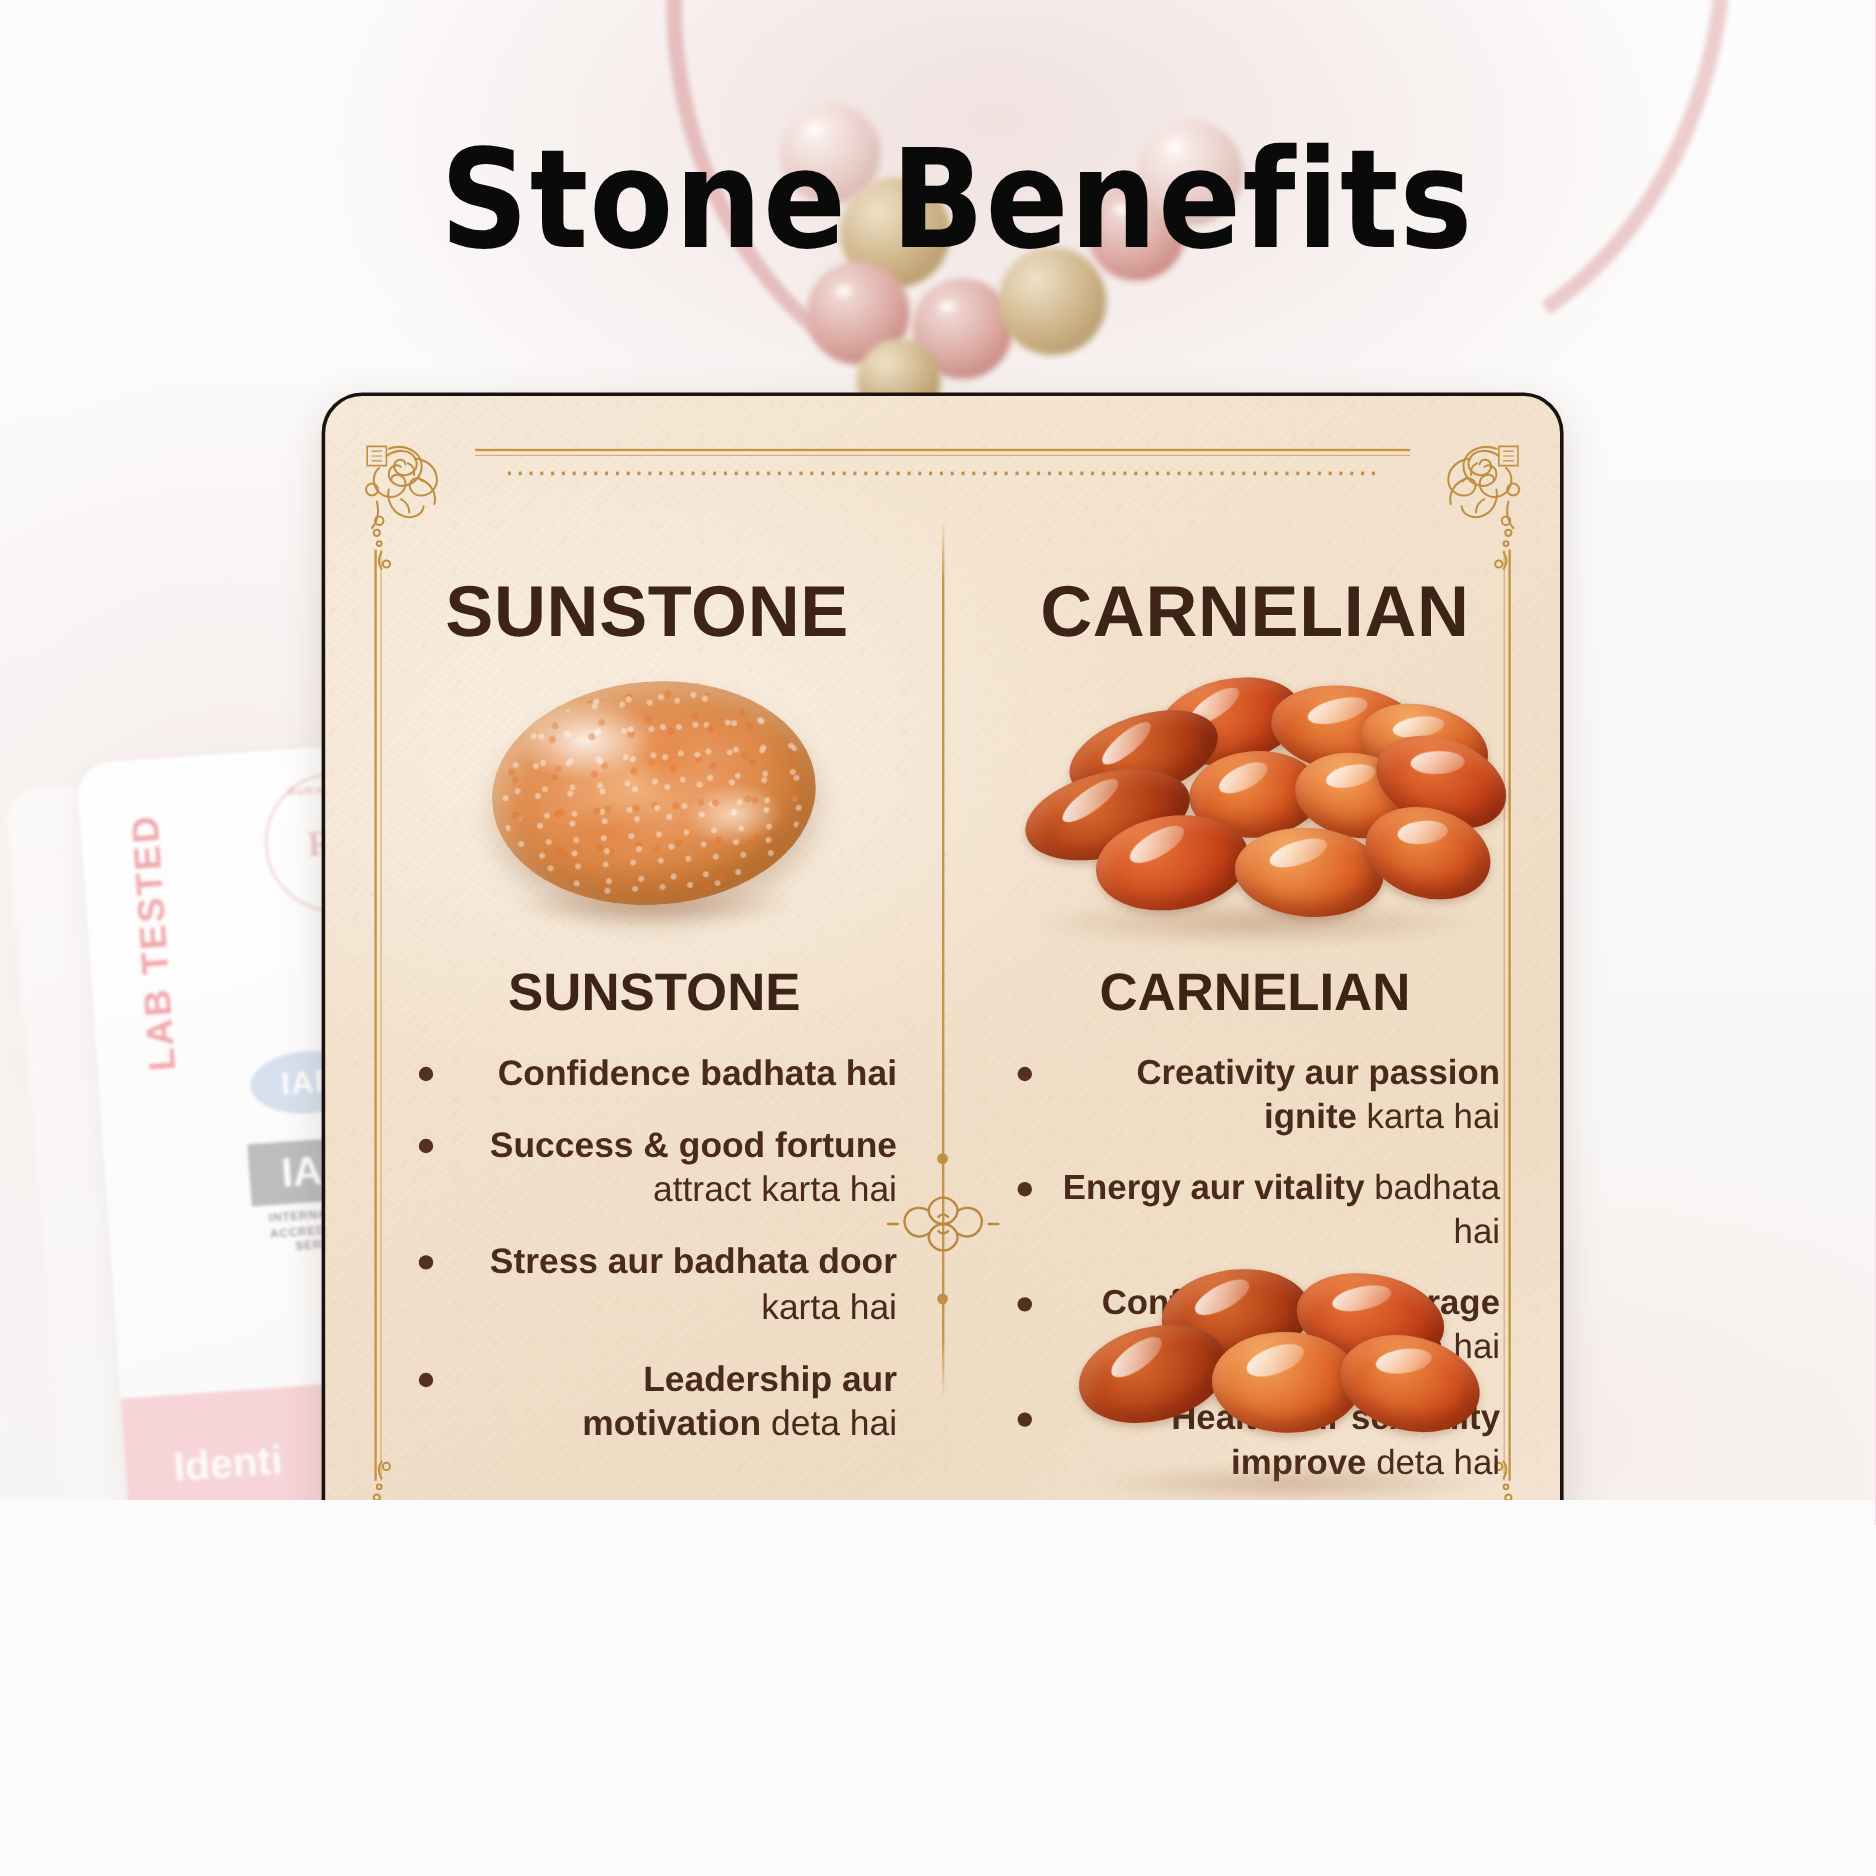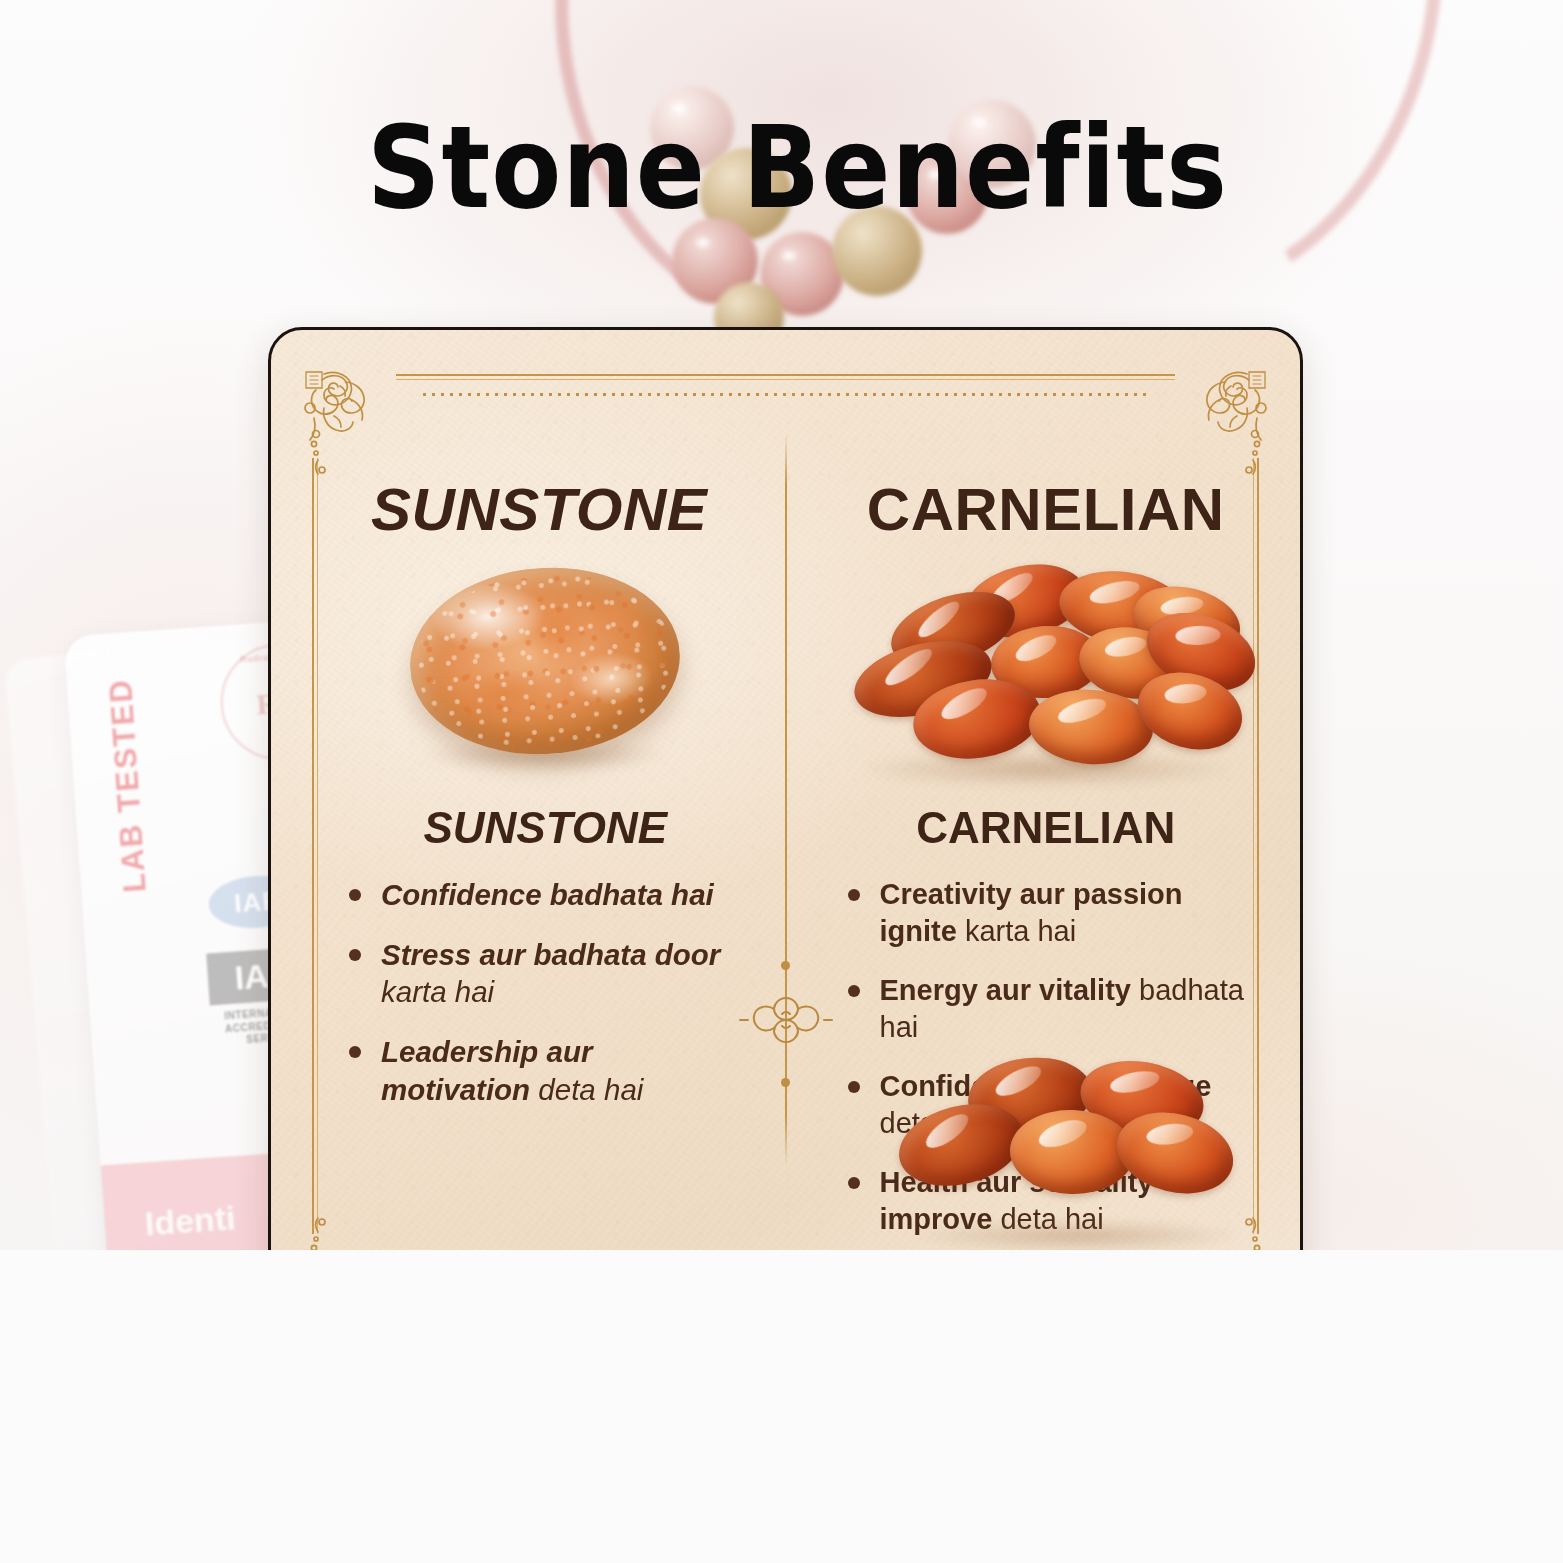--- a/index.html
+++ b/index.html
@@ -121,35 +121,35 @@
   .divider{position:absolute;left:50%;top:104px;bottom:196px;width:2px;margin-left:-1px;
     background:linear-gradient(180deg,rgba(198,149,71,0) 0%,#c69547 7%,#c69547 93%,rgba(198,149,71,0) 100%);}
   .div-medal{position:absolute;left:50%;top:690px;transform:translate(-50%,-50%);width:96px;height:60px;}
   .div-dot{position:absolute;left:50%;width:9px;height:9px;margin-left:-4.5px;border-radius:50%;background:#c08f43;}
   .div-dot.up{top:631px;} .div-dot.dn{top:748px;}
 
   
   .cols{position:absolute;left:0;right:0;top:0;bottom:0;display:flex;}
   .col{position:relative;width:50%;}
   .col-inner{position:absolute;left:0;right:0;top:150px;}
-  .col.left .col-inner{padding-left:72px;padding-right:38px;font-style:italic;}
+  .col.left .col-inner{padding-left:72px;padding-right:38px;}
   .col.right .col-inner{padding-left:56px;padding-right:50px;}
 
   .stone-title{
     font-family:"Liberation Sans", sans-serif;font-weight:700;
     font-size:60px;color:#3e2317;letter-spacing:.5px;text-align:center;line-height:1;
     text-shadow:1px 1px 0 rgba(255,244,230,.6);
   }
   .col.left .stone-title{margin-right:12px;}
   .photo-wrap{height:236px;position:relative;margin-top:22px;}
   .sub-title{
     font-family:"Liberation Sans", sans-serif;font-weight:700;
     font-size:44px;color:#3e2317;text-align:center;margin-top:8px;line-height:1;
   }
-  ul.blist{list-style:none;margin:26px 0 0 0;padding:0;}
+  ul.blist{list-style:none;margin:26px 0 0 0;padding:0;text-align:right;}
   ul.blist li{position:relative;padding-left:38px;margin-bottom:23px;
     font-size:29.5px;line-height:1.26;color:#4a2a1a;font-weight:400;}
   ul.blist li::before{content:"";position:absolute;left:6px;top:13px;width:12px;height:12px;
     border-radius:50%;background:#53301f;}
   ul.blist li b{font-weight:700;}
   .col.right ul.blist li{font-size:29px;}
 
   
   .sunstone{
     position:absolute;left:50%;top:6px;transform:translateX(-50%) rotate(-4deg);
@@ -377,20 +377,24 @@
           </div>
 
           <div class="sub-title">SUNSTONE</div>
 
           <ul class="blist">
             <li>
               <b>Confidence badhata hai</b>
               <span></span>
             </li>
             <li>
+              <b>Success &amp; good fortune</b>
+              <span> attract karta hai</span>
+            </li>
+            <li>
               <b>Stress aur badhata door</b>
               <span> karta hai</span>
             </li>
             <li>
               <b>Leadership aur motivation</b>
               <span> deta hai</span>
             </li>
           </ul>
         </div>
       </div>

